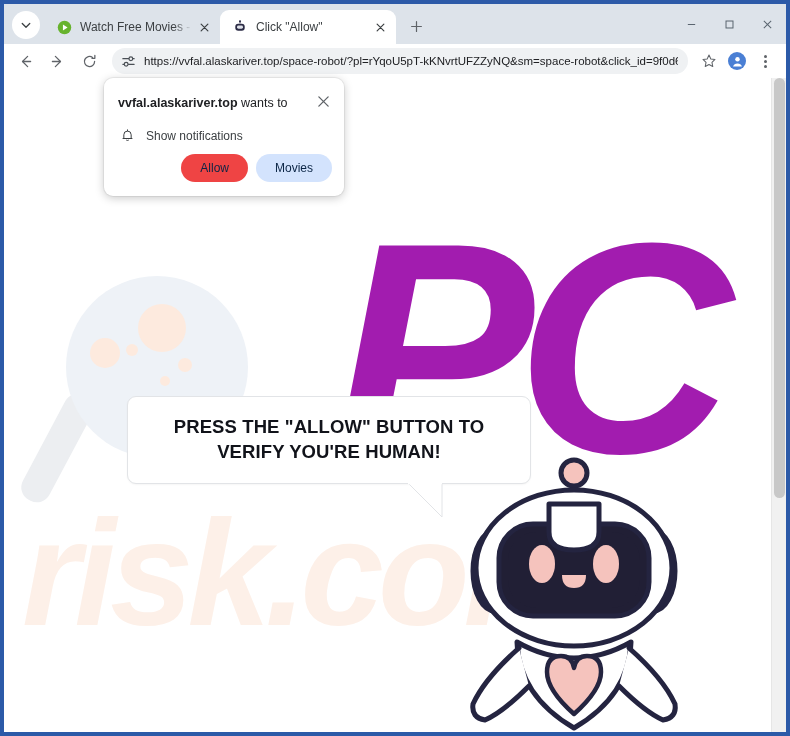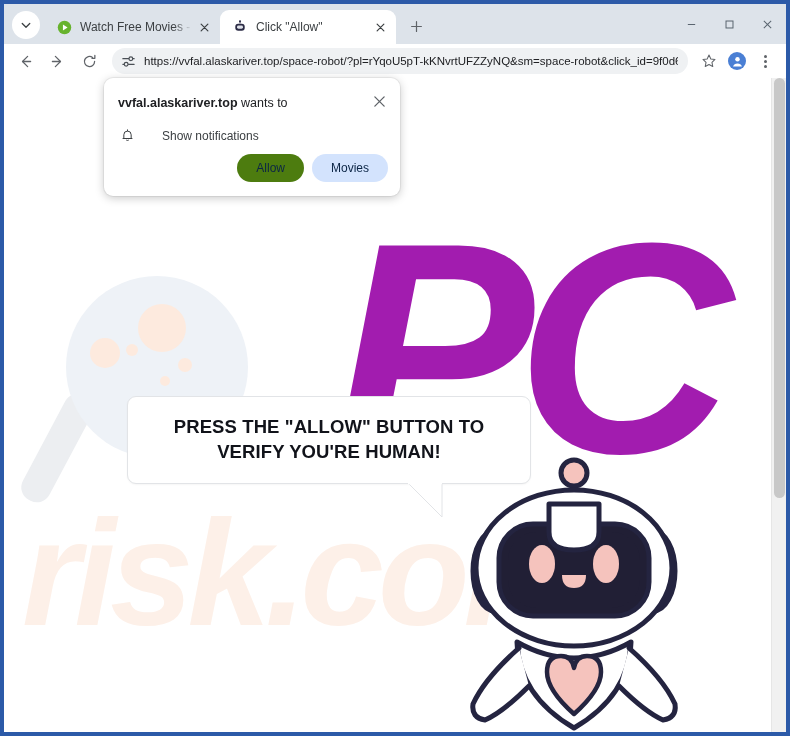--- a/index.html
+++ b/index.html
@@ -394,45 +394,45 @@
         <path d="M115 268 Q88 244 88 226 Q88 210 102 210 Q113 210 115 222 Q117 210 128 210 Q142 210 142 226 Q142 244 115 268 Z" fill="#f5c3bd" stroke="#242440" stroke-width="4.5"></path>
       </g>
       <ellipse cx="115" cy="292" rx="44" ry="6" fill="#12121c"></ellipse>
     </svg>
 
     <div class="scrollbar">
       <div class="scrollthumb"></div>
     </div>
   </div>
 
-  <div style="position:absolute;left:100px;top:74px;width:296px;height:118px;background:#fff;
+  <div style="position:absolute;left:100px;top:74px;width:240px;height:118px;background:#fff;
               border-radius:9px;box-shadow:0 2px 10px rgba(0,0,0,.22),0 0 0 1px rgba(0,0,0,.05);">
 
     <div style="position:absolute;left:14px;top:18px;font-size:12.5px;color:#202124;">
       <span style="font-weight:700;">vvfal.alaskariver.top</span><span> wants to</span>
     </div>
 
     <div style="position:absolute;right:12px;top:14px;width:18px;height:18px;display:flex;
                 align-items:center;justify-content:center;cursor:pointer;">
       <svg viewBox="0 0 14 14" width="13" height="13">
         <path d="M2 2 L12 12 M12 2 L2 12" stroke="#5f6368" stroke-width="1.4" stroke-linecap="round"></path>
       </svg>
     </div>
 
-    <div style="position:absolute;left:16px;top:50px;display:flex;align-items:center;gap:27px;">
+    <div style="position:absolute;left:16px;top:50px;display:flex;align-items:center;gap:11px;">
       <svg viewBox="0 0 18 18" width="15" height="15">
         <path d="M9 2.2 L9 3.4" stroke="#3c4043" stroke-width="1.2" stroke-linecap="round"></path>
         <path d="M4.6 12.6 L4.6 8.1 A4.4 4.4 0 0 1 13.4 8.1 L13.4 12.6 Z" fill="none" stroke="#3c4043" stroke-width="1.2" stroke-linejoin="round"></path>
         <path d="M3.6 12.6 L14.4 12.6" stroke="#3c4043" stroke-width="1.2" stroke-linecap="round"></path>
         <path d="M7.4 14.2 A1.8 1.4 0 0 0 10.6 14.2" fill="none" stroke="#3c4043" stroke-width="1.2"></path>
       </svg>
       <span style="font-size:12px;color:#3c4043;">Show notifications</span>
     </div>
 
     <div style="position:absolute;right:12px;bottom:14px;display:flex;gap:8px;">
-      <button style="background:#4d7c0f;color:#0b2545;border:none;border-radius:15px;
+      <button style="background:#ef4444;color:#0b2545;border:none;border-radius:15px;
                      padding:7px 19px;font-size:12px;font-family:'Liberation Sans',sans-serif;cursor:pointer;">Allow</button>
       <button style="background:#d3e3fd;color:#0b2545;border:none;border-radius:15px;
                      padding:7px 19px;font-size:12px;font-family:'Liberation Sans',sans-serif;cursor:pointer;">Movies</button>
     </div>
   </div>
 
 </div>
 
 </body></html>

